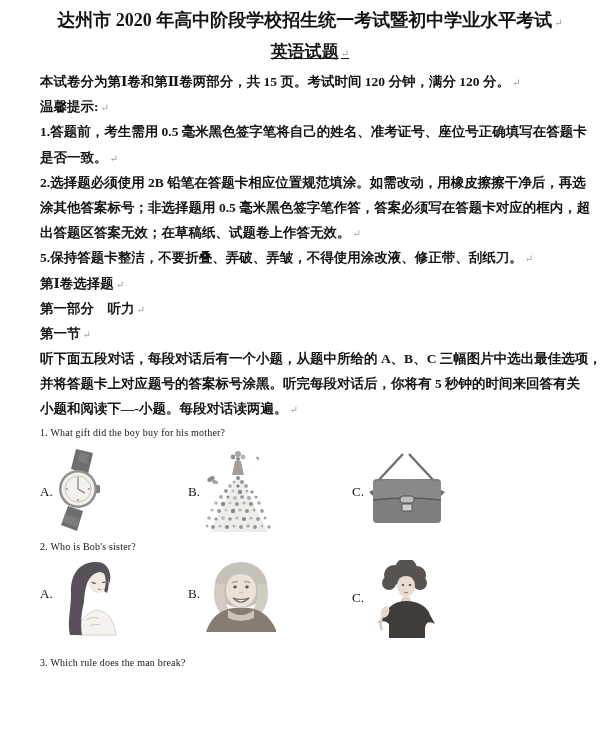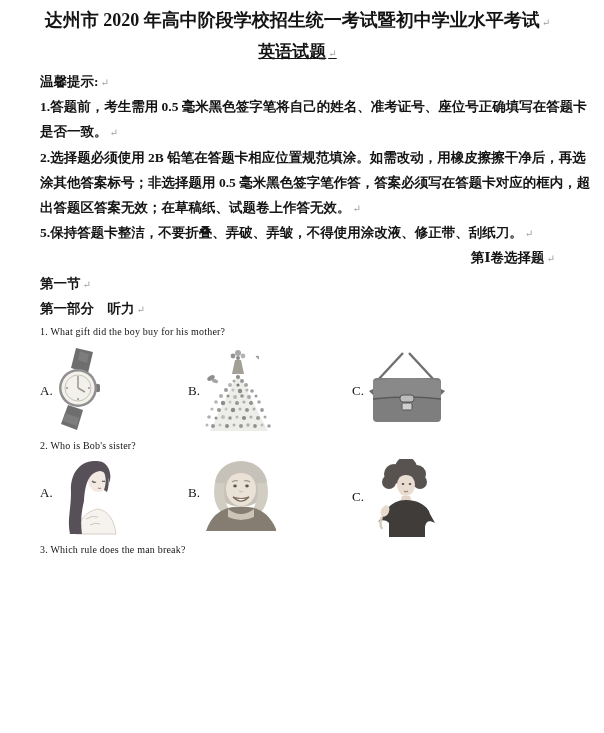--- a/index.html
+++ b/index.html
@@ -1,74 +1,82 @@
 <!DOCTYPE html>
 <html><head>
 <meta charset="utf-8">
 <style>
   html,body { margin:0; padding:0; background:#ffffff; }
   .page {
     position:relative; width:604px; height:733px; box-sizing:border-box;
     background:#ffffff; color:#141414; overflow:hidden;
-    padding:6px 49px 0 40px;
+    padding:6px 24px 0 40px;
     font-family:"Liberation Serif","DejaVu Serif",serif;
   }
   .title { text-align:center; font-weight:bold; font-size:18px; line-height:28px; white-space:nowrap; }
   .subtitle { text-align:center; font-weight:bold; font-size:17px; line-height:30px; white-space:nowrap;text-decoration:underline; }
   .bodytext { font-weight:bold; font-size:13.5px; }
   .line { line-height:25.2px; height:25.2px; }
   .nl { white-space:nowrap; }
   .jl { white-space:nowrap; text-align:justify; text-align-last:justify; }
-  .center { text-align:right; }
+  .center { text-align:left; }
   .eng { font-weight:normal; font-size:10px; letter-spacing:0.2px; line-height:22px; height:22px; white-space:nowrap; }
   .pilcrow { color:#9a9a9a; font-size:10px; font-weight:normal; margin-left:2px; vertical-align:baseline; }
   .options-row { position:relative; }
   .row1 { height:90px; margin-top:2px; }
   .row2 { height:76px; margin-top:2px; }
-  .q3line { margin-top:4px; }
+  .q3line { margin-top:16px; }
   .opt-label { position:absolute; font-size:13px; font-weight:normal; }
   .opt-img { position:absolute; }
 </style>
 </head>
 <body>
 
 <div class="page">
 
   <div class="title">
     <span>达州市 2020 年高中阶段学校招生统一考试暨初中学业水平考试</span><span class="pilcrow">↵</span>
   </div>
   <div class="subtitle">
     <span>英语试题</span><span class="pilcrow">↵</span>
   </div>
 
   <div class="bodytext">
+    <div class="line nl">
+      <span>本试卷分为第Ⅰ卷和第Ⅱ卷两部分，共 15 页。考试时间 120 分钟，满分 120 分。</span><span class="pilcrow">↵</span>
+    </div>
     <div class="line nl">
       <span>温馨提示:</span><span class="pilcrow">↵</span>
     </div>
     <div>
         <div class="line jl"><span>1.答题前，考生需用 0.5 毫米黑色签字笔将自己的姓名、准考证号、座位号正确填写在答题卡</span></div>
         <div class="line nl"><span>是否一致。</span><span class="pilcrow">↵</span></div>
       </div>
     <div>
         <div class="line jl"><span>2.选择题必须使用 2B 铅笔在答题卡相应位置规范填涂。如需改动，用橡皮擦擦干净后，再选</span></div>
         <div class="line jl"><span>涂其他答案标号；非选择题用 0.5 毫米黑色签字笔作答，答案必须写在答题卡对应的框内，超</span></div>
         <div class="line nl"><span>出答题区答案无效；在草稿纸、试题卷上作答无效。</span><span class="pilcrow">↵</span></div>
       </div>
     <div class="line nl">
       <span>5.保持答题卡整洁，不要折叠、弄破、弄皱，不得使用涂改液、修正带、刮纸刀。</span><span class="pilcrow">↵</span>
     </div>
     <div class="line nl center">
       <span>第Ⅰ卷选择题</span><span class="pilcrow">↵</span>
     </div>
     <div class="line nl">
+      <span>第一部分　听力</span><span class="pilcrow">↵</span>
+    </div>
+    <div class="line nl">
       <span>第一节</span><span class="pilcrow">↵</span>
     </div>
-    <div class="line nl">
-      <span>第一部分　听力</span><span class="pilcrow">↵</span>
-    </div>
+    <div>
+        <div class="line jl"><span>听下面五段对话，每段对话后有一个小题，从题中所给的 A、B、C 三幅图片中选出最佳选项，</span></div>
+        <div class="line jl"><span>并将答题卡上对应题号的答案标号涂黑。听完每段对话后，你将有 5 秒钟的时间来回答有关</span></div>
+        <div class="line nl"><span>小题和阅读下—-小题。每段对话读两遍。</span><span class="pilcrow">↵</span></div>
+      </div>
   </div>
 
   <div class="line eng">
     <span>1. What gift did the boy buy for his mother?</span>
   </div>
 
   <div class="options-row row1">
     <span class="opt-label" style="left:0; top:38px;">A.</span>
     <svg class="opt-img" style="left:12px; top:2px;" width="52" height="84" viewBox="0 0 52 84">
       <path d="M24 1 L41 5 L36 26 L19 21 Z" fill="#6e6e6e"></path>

